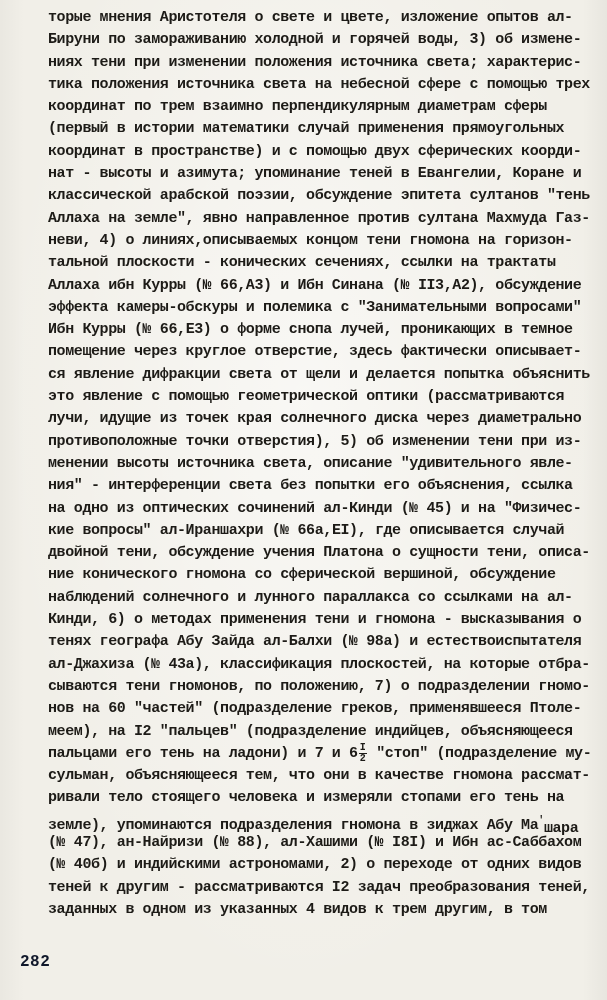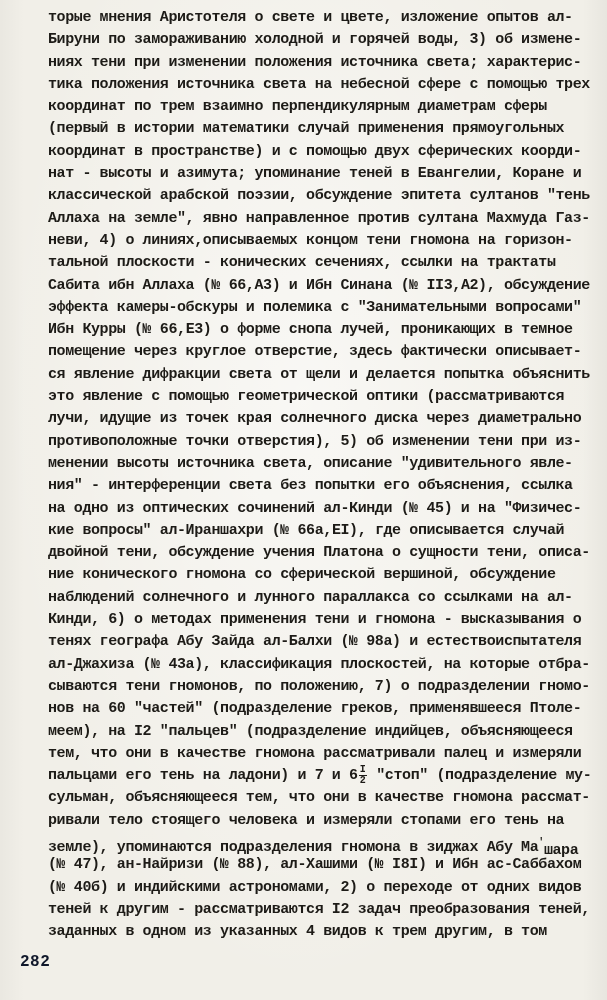--- a/index.html
+++ b/index.html
@@ -86,42 +86,41 @@
     <div class="line"><span class="seg">ниях тени при изменении положения источника света; характерис-</span></div>
     <div class="line"><span class="seg">тика положения источника света на небесной сфере с помощью трех</span></div>
     <div class="line"><span class="seg">координат по трем взаимно перпендикулярным диаметрам сферы</span></div>
     <div class="line"><span class="seg">(первый в истории математики случай применения прямоугольных</span></div>
     <div class="line"><span class="seg">координат в пространстве) и с помощью двух сферических коорди-</span></div>
     <div class="line"><span class="seg">нат - высоты и азимута; упоминание теней в Евангелии, Коране и</span></div>
     <div class="line"><span class="seg">классической арабской поэзии, обсуждение эпитета султанов "тень</span></div>
     <div class="line"><span class="seg">Аллаха на земле", явно направленное против султана Махмуда Газ-</span></div>
     <div class="line"><span class="seg">неви, 4) о линиях,описываемых концом тени гномона на горизон-</span></div>
     <div class="line"><span class="seg">тальной плоскости - конических сечениях, ссылки на трактаты</span></div>
-    <div class="line"><span class="seg">Сабита ибн Аллаха (№ </span><span class="seg u">66</span><span class="seg">,</span><span class="seg u">А3</span><span class="seg">) и Ибн Синана (№ </span><span class="seg u">II3</span><span class="seg">,</span><span class="seg u">А2</span><span class="seg">), обсуждение</span></div>
+    <div class="line"><span class="seg">Аллаха ибн Курры (№ </span><span class="seg u">66</span><span class="seg">,</span><span class="seg u">А3</span><span class="seg">) и Ибн Синана (№ </span><span class="seg u">II3</span><span class="seg">,</span><span class="seg u">А2</span><span class="seg">), обсуждение</span></div>
     <div class="line"><span class="seg">эффекта камеры-обскуры и полемика с "Занимательными вопросами"</span></div>
     <div class="line"><span class="seg">Ибн Курры (№ </span><span class="seg u">66</span><span class="seg">,</span><span class="seg u">Е3</span><span class="seg">) о форме снопа лучей, проникающих в темное</span></div>
     <div class="line"><span class="seg">помещение через круглое отверстие, здесь фактически описывает-</span></div>
     <div class="line"><span class="seg">ся явление дифракции света от щели и делается попытка объяснить</span></div>
     <div class="line"><span class="seg">это явление с помощью геометрической оптики (рассматриваются</span></div>
     <div class="line"><span class="seg">лучи, идущие из точек края солнечного диска через диаметрально</span></div>
     <div class="line"><span class="seg">противоположные точки отверстия), 5) об изменении тени при из-</span></div>
     <div class="line"><span class="seg">менении высоты источника света, описание "удивительного явле-</span></div>
     <div class="line"><span class="seg">ния" - интерференции света без попытки его объяснения, ссылка</span></div>
     <div class="line"><span class="seg">на одно из оптических сочинений ал-Кинди (№ </span><span class="seg u">45</span><span class="seg">) и на "Физичес-</span></div>
     <div class="line"><span class="seg">кие вопросы" ал-Ираншахри (№ </span><span class="seg u">66а</span><span class="seg">,</span><span class="seg u">ЕI</span><span class="seg">), где описывается случай</span></div>
     <div class="line"><span class="seg">двойной тени, обсуждение учения Платона о сущности тени, описа-</span></div>
     <div class="line"><span class="seg">ние конического гномона со сферической вершиной, обсуждение</span></div>
     <div class="line"><span class="seg">наблюдений солнечного и лунного параллакса со ссылками на ал-</span></div>
     <div class="line"><span class="seg">Кинди, 6) о методах применения тени и гномона - высказывания о</span></div>
     <div class="line"><span class="seg">тенях географа Абу Зайда ал-Балхи (№ </span><span class="seg u">98а</span><span class="seg">) и естествоиспытателя</span></div>
     <div class="line"><span class="seg">ал-Джахиза (№ </span><span class="seg u">43а)</span><span class="seg">, классификация плоскостей, на которые отбра-</span></div>
     <div class="line"><span class="seg">сываются тени гномонов, по положению, 7) о подразделении гномо-</span></div>
     <div class="line"><span class="seg">нов на 60 "частей" (подразделение греков, применявшееся Птоле-</span></div>
     <div class="line"><span class="seg">меем), на I2 "пальцев" (подразделение индийцев, объясняющееся</span></div>
-    <div class="line"><span class="seg">тем, что они в качестве гномона рассматривали палец и измеряли</span></div>
     <div class="line"><span class="seg">пальцами его тень на ладони) и 7 и 6</span><span class="frac"><span class="num">I</span><span class="den">2</span></span><span class="seg"> "стоп" (подразделение му-</span></div>
     <div class="line"><span class="seg">сульман, объясняющееся тем, что они в качестве гномона рассмат-</span></div>
     <div class="line"><span class="seg">ривали тело стоящего человека и измеряли стопами его тень на</span></div>
     <div class="line"><span class="seg">земле), упоминаются подразделения гномона в зиджах Абу Ма</span><span class="seg sup">'</span><span class="seg low">шара</span></div>
     <div class="line"><span class="seg">(№ </span><span class="seg u">47</span><span class="seg">), ан-Найризи (№ </span><span class="seg u">88</span><span class="seg">), ал-Хашими (№ </span><span class="seg u">I8I</span><span class="seg">) и Ибн ас-Саббахом</span></div>
     <div class="line"><span class="seg">(№ </span><span class="seg u">40б</span><span class="seg">) и индийскими астрономами, 2) о переходе от одних видов</span></div>
     <div class="line"><span class="seg">теней к другим - рассматриваются I2 задач преобразования теней,</span></div>
     <div class="line"><span class="seg">заданных в одном из указанных 4 видов к трем другим, в том</span></div>
   </div>
 

